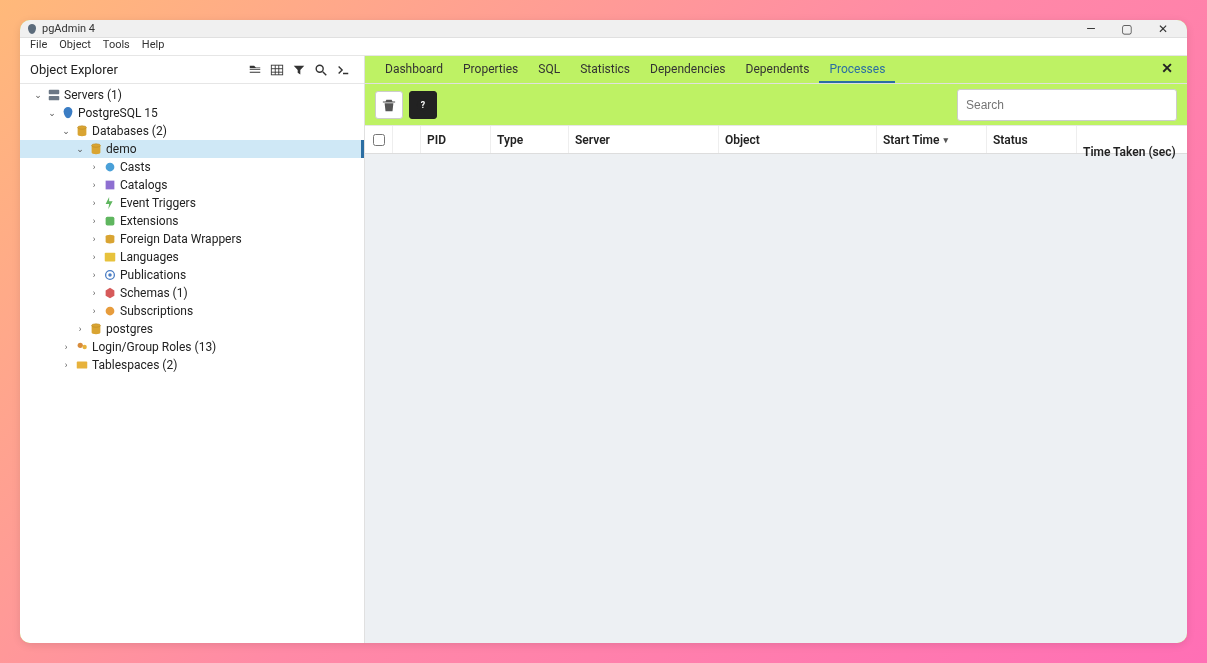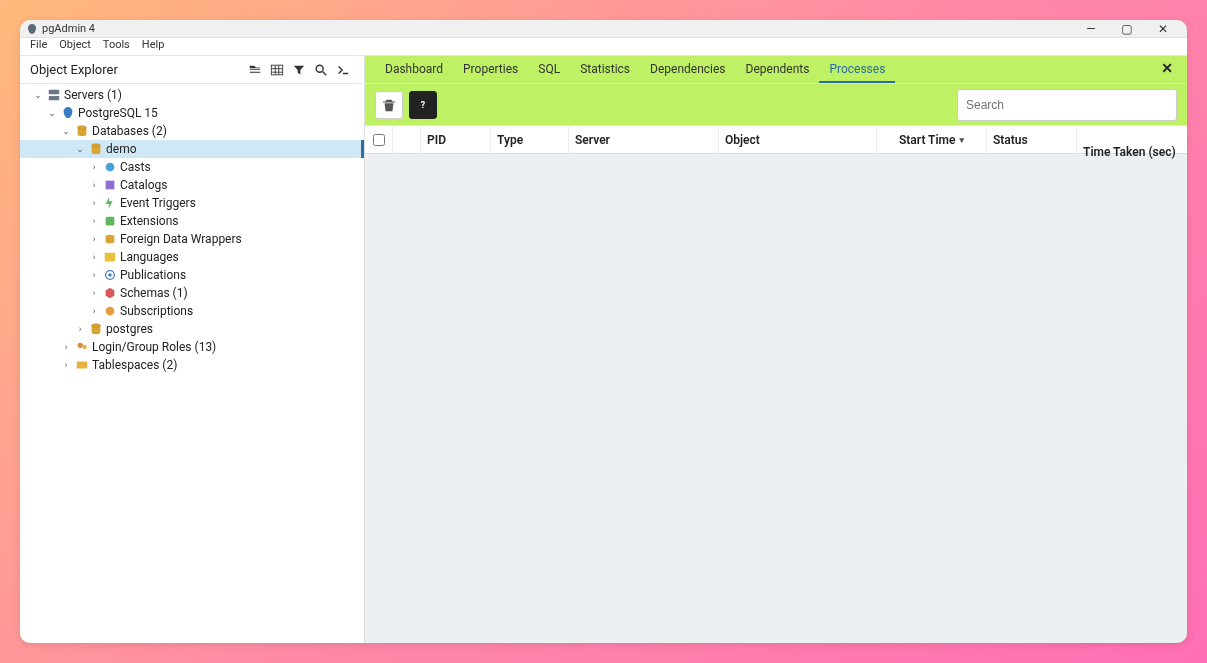--- a/index.html
+++ b/index.html
@@ -106,21 +106,21 @@
     height:28px; background:#fff; border-bottom:1px solid #ddd;
     display:flex; align-items:center; font-size:12px; color:#222; font-weight:600;
   }
   .th { padding:0 6px; border-right:1px solid #eee; height:100%; display:flex; align-items:center; }
   .th.chk { width:28px; justify-content:center; }
   .th.ack { width:28px; }
   .th.pid { width:70px; }
   .th.type { width:78px; }
   .th.server { width:150px; }
   .th.object { flex:1; }
-  .th.start { width:110px;justify-content:center; }
+  .th.start { width:110px; }
   .th.status { width:90px; }
   .th.time { width:110px; border-right:none;margin-top:24px; }
   .sort-caret { font-size:9px; margin-left:4px; color:#555;}
   .empty-row {
     padding:10px 0; display:flex; align-items:center; justify-content:center;
     font-size:12px; color:#222; background:#edf0f3;
   }
   .empty-row .info-icon { width:14px; height:14px; margin-right:6px; display:inline-flex; align-items:center; justify-content:center;}
   input[type="checkbox"]{ width:12px; height:12px; }
 

